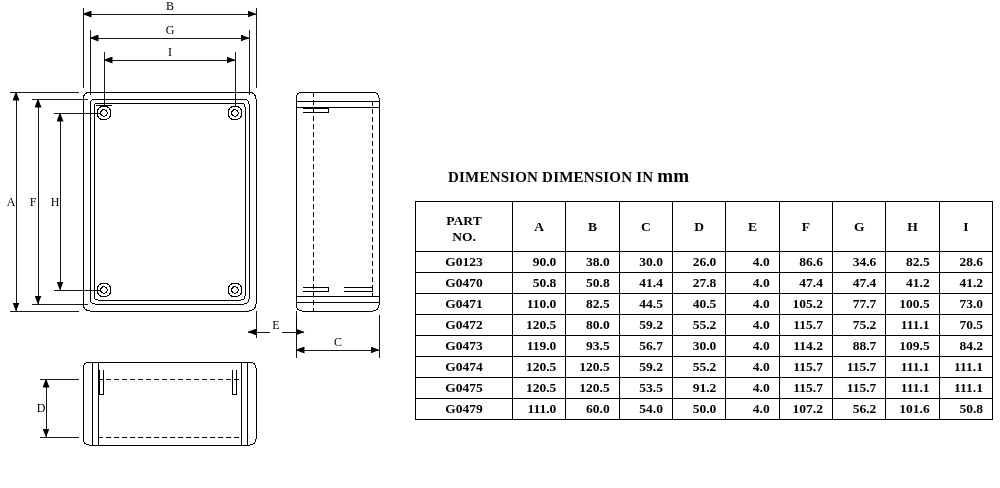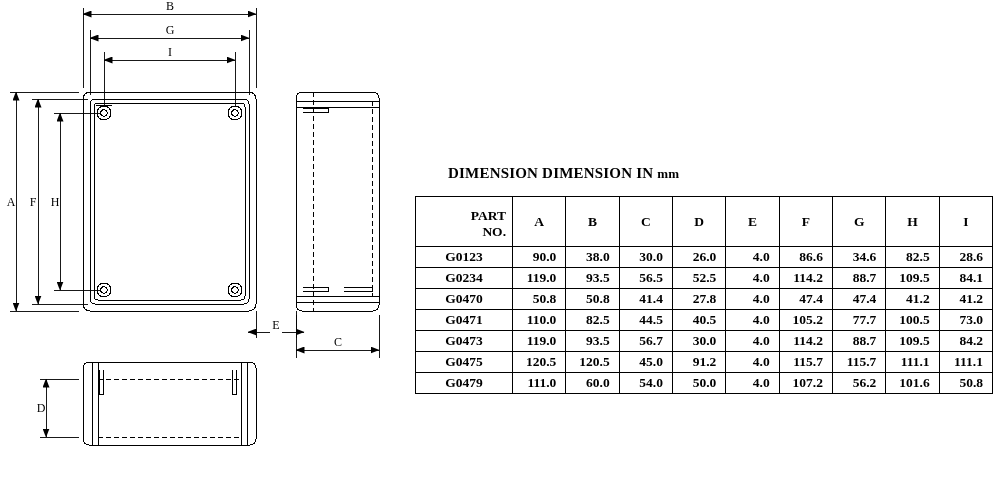--- a/index.html
+++ b/index.html
@@ -39,40 +39,40 @@
   }
   #table-title {
     font-family: "Liberation Serif", serif;
     font-weight: bold;
     font-size: 15px;
     color: #000;
     margin: 0 0 14px 33px;
     letter-spacing: .2px;
   }
   #table-title .mm {
-    font-size: 13px;
+    font-size: 19px;
   }
   table.dim {
     border-collapse: collapse;
     table-layout: fixed;
     width: 578px;
     background: #fff;
   }
   table.dim th, table.dim td {
     border: 1px solid #000;
     font-family: "Liberation Serif", serif;
     font-weight: bold;
     font-size: 13.5px;
     color: #000;
     height: 20px;
     padding: 0 6px;
     line-height: 1.15;
   }
   table.dim th.partno {
-    text-align: right;
+    text-align: center;
     vertical-align: top;
     padding-top: 11px;
     height: 38px;
     width: 84px;
     margin-left: 36px;
   }
   table.dim th {
     text-align: center;
   }
   table.dim td.part {
@@ -250,32 +250,20 @@
           <td class="num">38.0</td>
           <td class="num">30.0</td>
           <td class="num">26.0</td>
           <td class="num">4.0</td>
           <td class="num">86.6</td>
           <td class="num">34.6</td>
           <td class="num">82.5</td>
           <td class="num">28.6</td>
         </tr>
         <tr>
-          <td class="part">G0234</td>
-          <td class="num">119.0</td>
-          <td class="num">93.5</td>
-          <td class="num">56.5</td>
-          <td class="num">52.5</td>
-          <td class="num">4.0</td>
-          <td class="num">114.2</td>
-          <td class="num">88.7</td>
-          <td class="num">109.5</td>
-          <td class="num">84.1</td>
-        </tr>
-        <tr>
           <td class="part">G0470</td>
           <td class="num">50.8</td>
           <td class="num">50.8</td>
           <td class="num">41.4</td>
           <td class="num">27.8</td>
           <td class="num">4.0</td>
           <td class="num">47.4</td>
           <td class="num">47.4</td>
           <td class="num">41.2</td>
           <td class="num">41.2</td>
@@ -286,36 +274,60 @@
           <td class="num">82.5</td>
           <td class="num">44.5</td>
           <td class="num">40.5</td>
           <td class="num">4.0</td>
           <td class="num">105.2</td>
           <td class="num">77.7</td>
           <td class="num">100.5</td>
           <td class="num">73.0</td>
         </tr>
         <tr>
+          <td class="part">G0472</td>
+          <td class="num">120.5</td>
+          <td class="num">80.0</td>
+          <td class="num">59.2</td>
+          <td class="num">55.2</td>
+          <td class="num">4.0</td>
+          <td class="num">115.7</td>
+          <td class="num">75.2</td>
+          <td class="num">111.1</td>
+          <td class="num">70.5</td>
+        </tr>
+        <tr>
           <td class="part">G0473</td>
           <td class="num">119.0</td>
           <td class="num">93.5</td>
           <td class="num">56.7</td>
           <td class="num">30.0</td>
           <td class="num">4.0</td>
           <td class="num">114.2</td>
           <td class="num">88.7</td>
           <td class="num">109.5</td>
           <td class="num">84.2</td>
         </tr>
         <tr>
+          <td class="part">G0474</td>
+          <td class="num">120.5</td>
+          <td class="num">120.5</td>
+          <td class="num">59.2</td>
+          <td class="num">55.2</td>
+          <td class="num">4.0</td>
+          <td class="num">115.7</td>
+          <td class="num">115.7</td>
+          <td class="num">111.1</td>
+          <td class="num">111.1</td>
+        </tr>
+        <tr>
           <td class="part">G0475</td>
           <td class="num">120.5</td>
           <td class="num">120.5</td>
-          <td class="num">45.0</td>
+          <td class="num">53.5</td>
           <td class="num">91.2</td>
           <td class="num">4.0</td>
           <td class="num">115.7</td>
           <td class="num">115.7</td>
           <td class="num">111.1</td>
           <td class="num">111.1</td>
         </tr>
         <tr>
           <td class="part">G0479</td>
           <td class="num">111.0</td>

